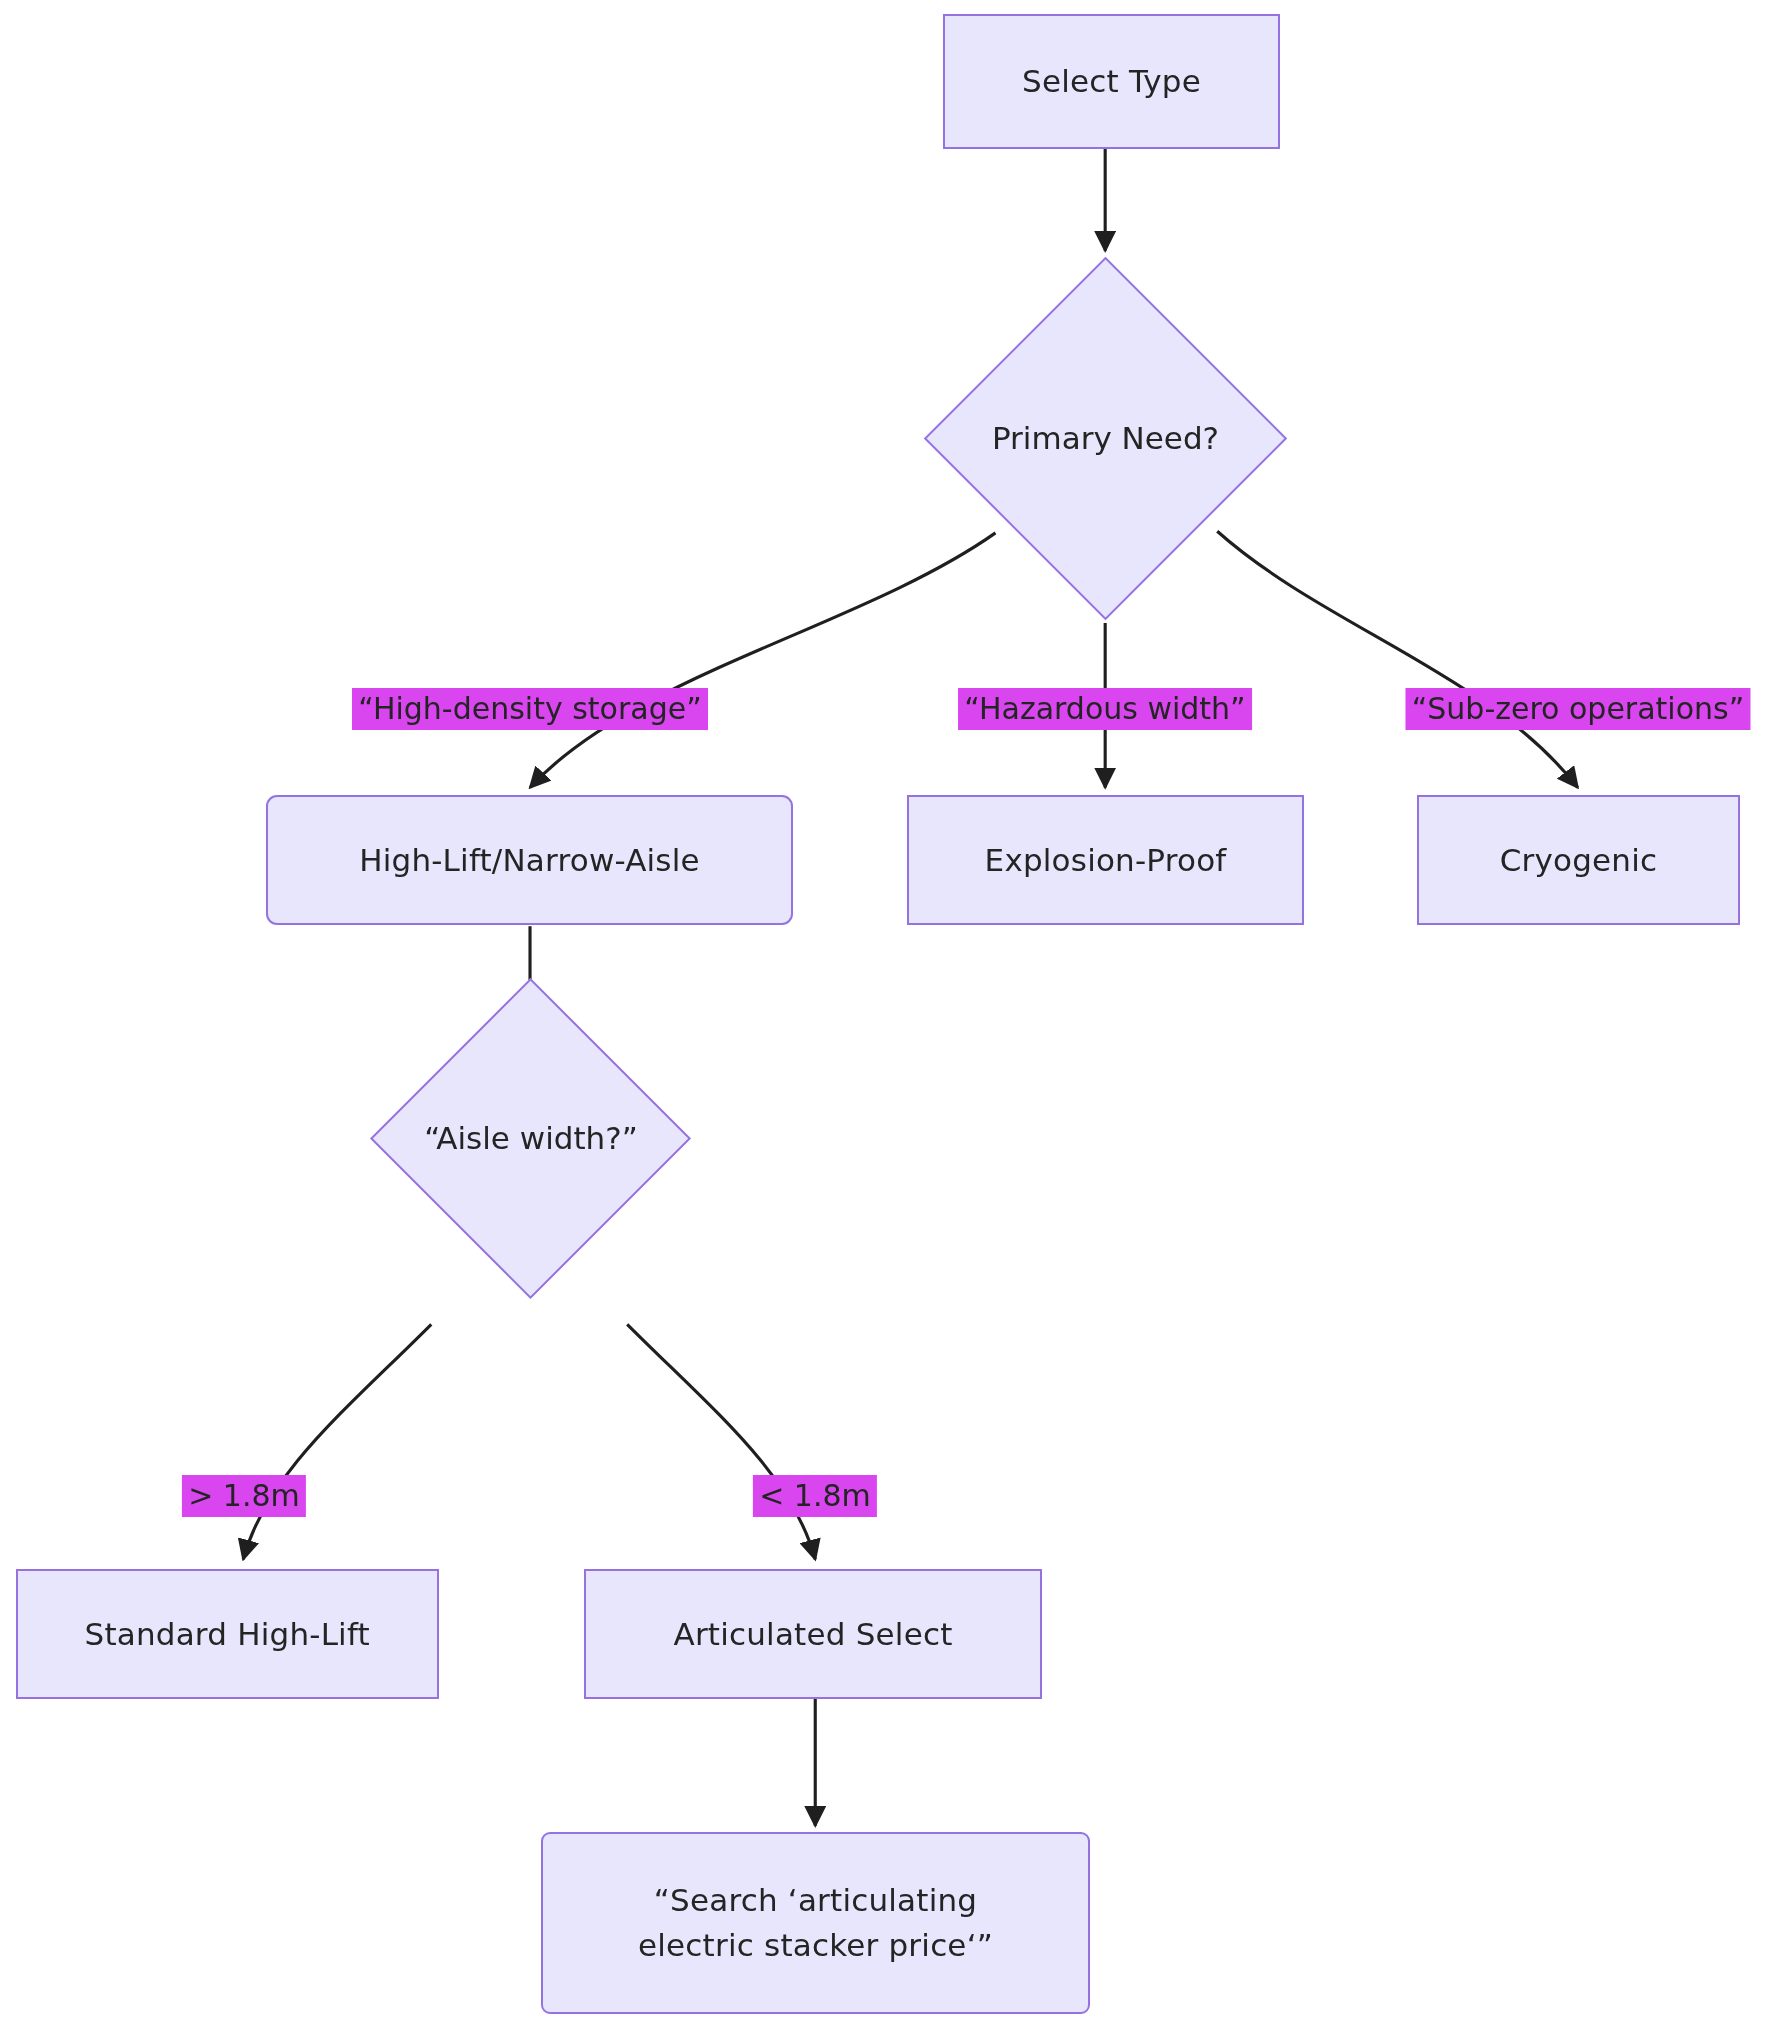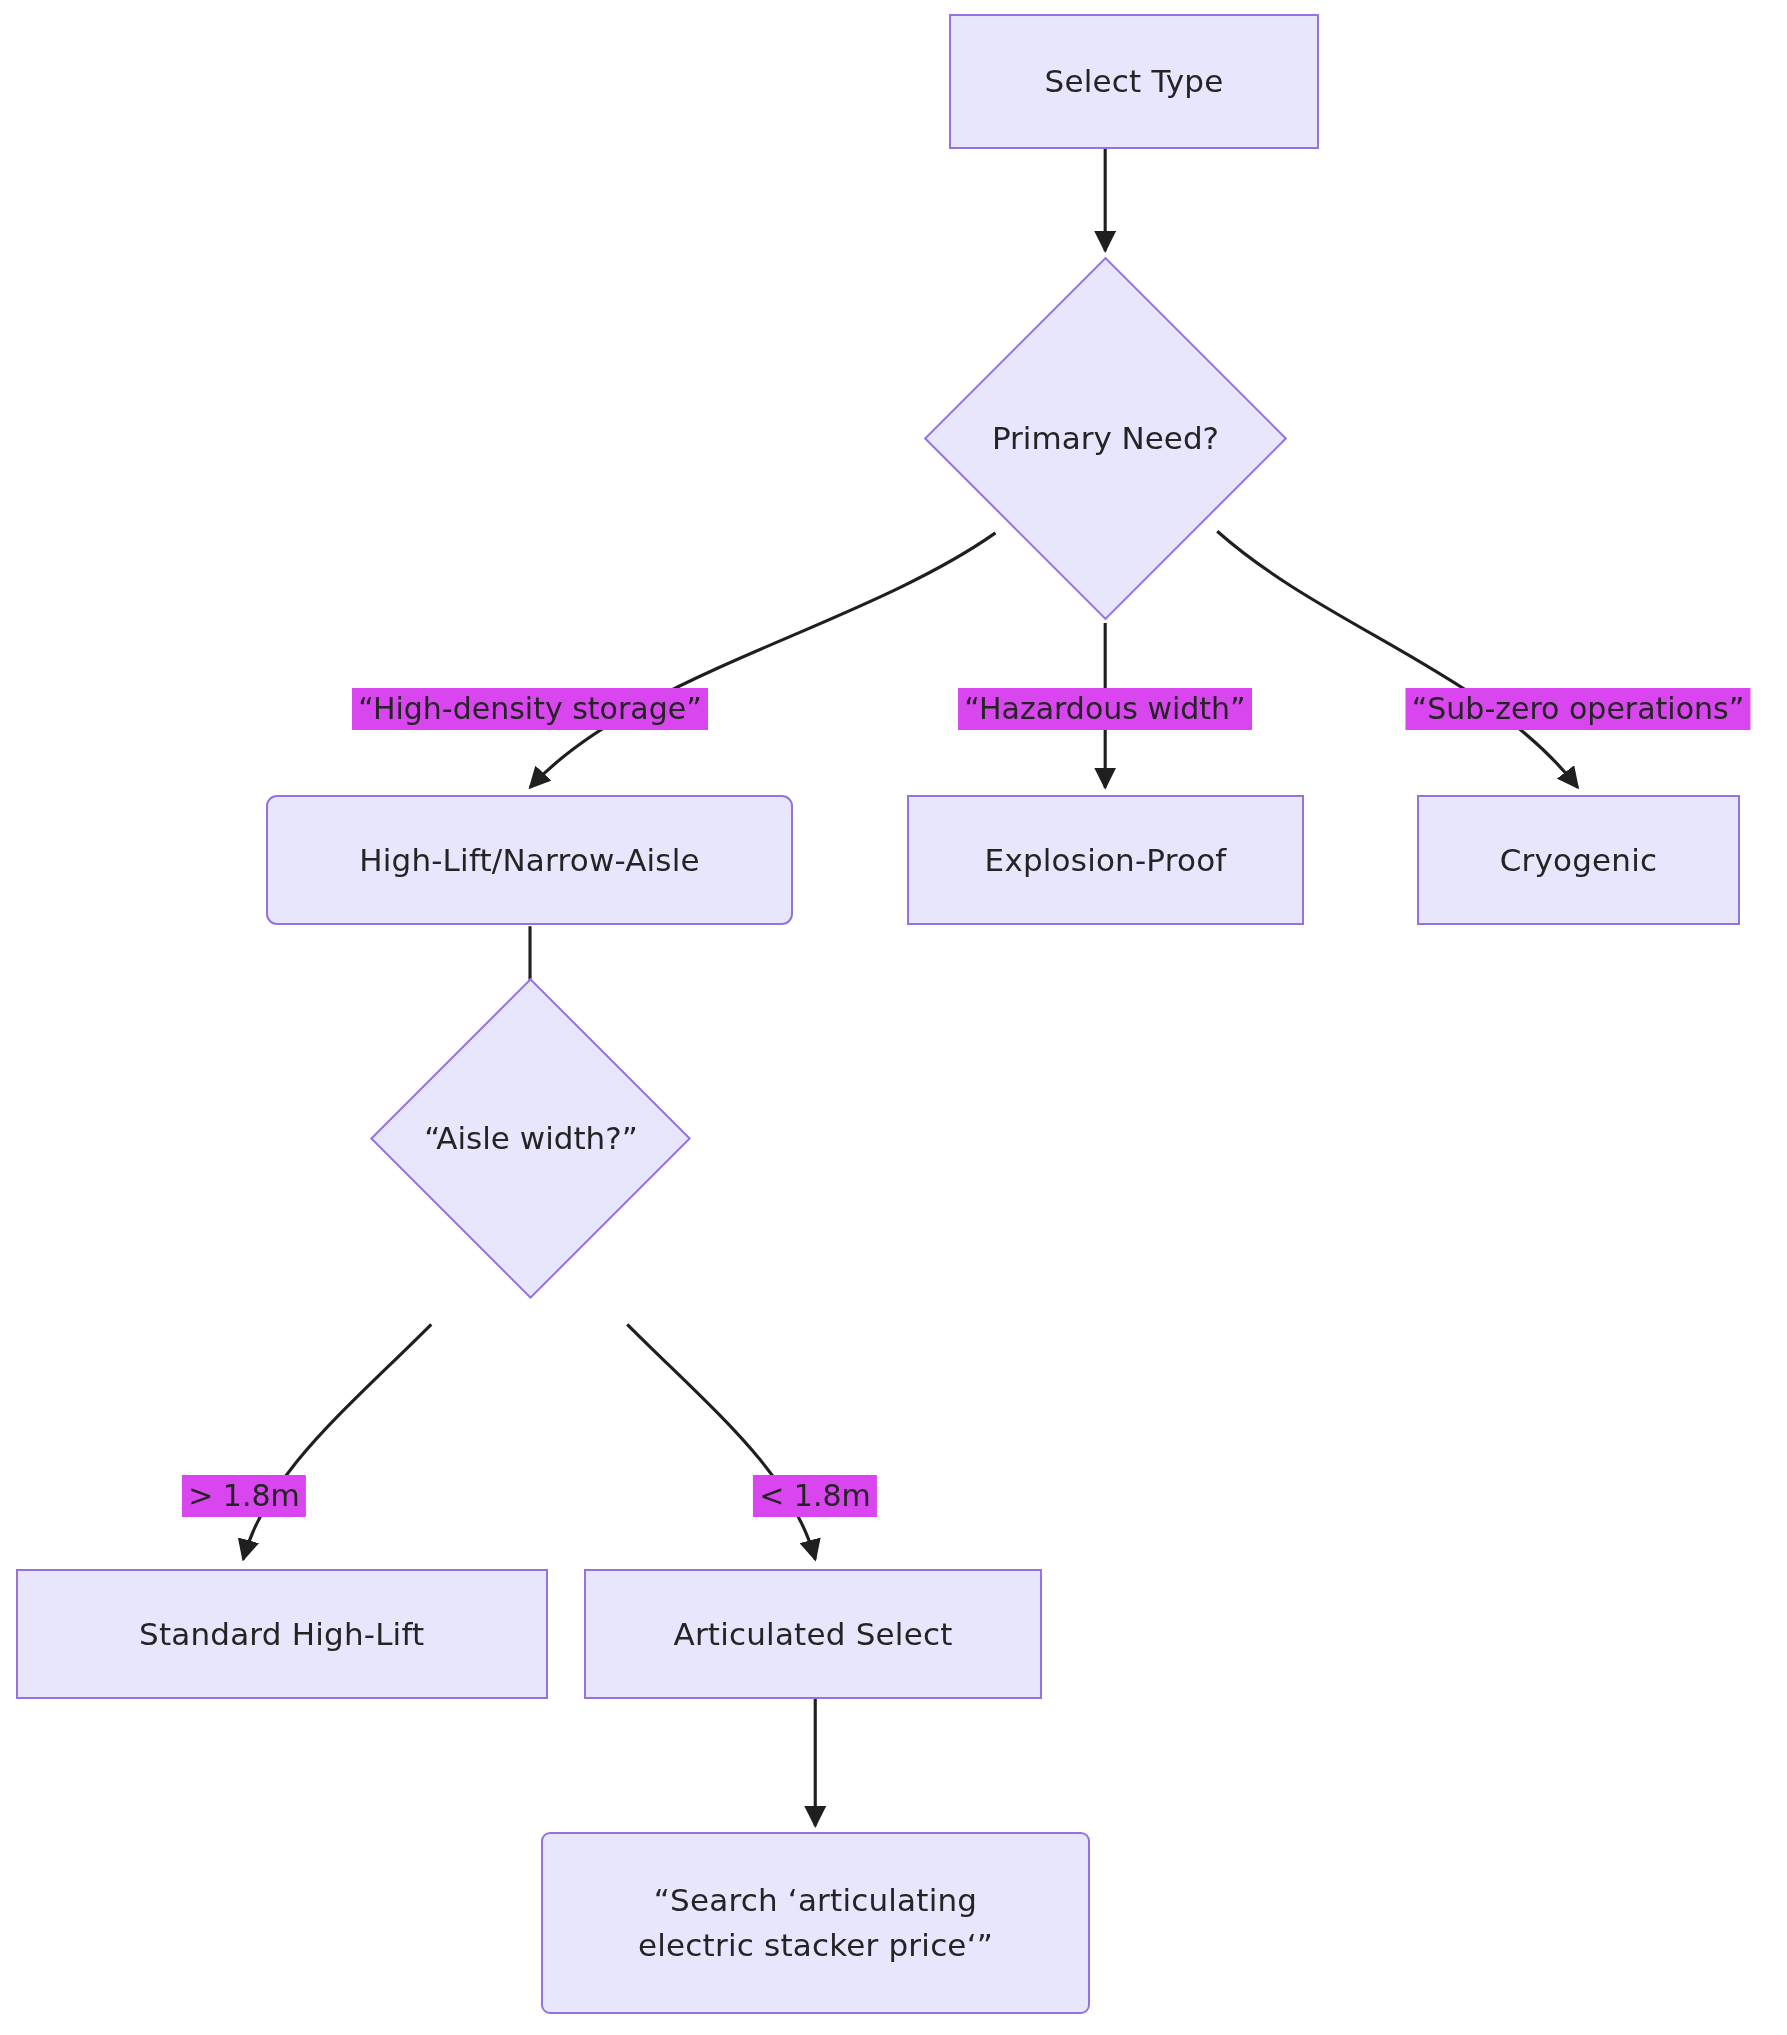--- a/index.html
+++ b/index.html
@@ -102,21 +102,21 @@
 
     <path d="M 676,1182 L 676,1310" fill="none" stroke="#1f1f1f" stroke-width="4" marker-end="url(#arrow)"></path>
 
     <path d="M 550,1690 C 440,1800 340,1880 310,1990" fill="none" stroke="#1f1f1f" stroke-width="4" marker-end="url(#arrow)"></path>
 
     <path d="M 800,1690 C 910,1800 1010,1880 1040,1990" fill="none" stroke="#1f1f1f" stroke-width="4" marker-end="url(#arrow)"></path>
 
     <path d="M 1040,2168 L 1040,2330" fill="none" stroke="#1f1f1f" stroke-width="4" marker-end="url(#arrow)"></path>
   </svg>
 
-  <div class="node" style="left:943px; top:14px; width:370px; height:135px;margin-left:6px;">
+  <div class="node" style="left:943px; top:14px; width:337px; height:135px;">
     <span class="node-text">Select Type</span>
   </div>
 
   <div class="diamond-wrap" style="left:977px; top:310px; width:257px; height:257px;">
     <div class="diamond-shape"></div>
     <span class="diamond-label">Primary Need?</span>
   </div>
 
   <div class="node" style="left:266px; top:795px; width:527px; height:130px;border-radius:11px;">
     <span class="node-text">High-Lift/Narrow-Aisle</span>
@@ -129,21 +129,21 @@
   <div class="node" style="left:1417px; top:795px; width:323px; height:130px;">
     <span class="node-text">Cryogenic</span>
   </div>
 
   <div class="diamond-wrap" style="left:453px; top:1061px; width:154px; height:154px;
               padding:0; transform: none;">
     <div class="diamond-shape" style="width:227px; height:227px; left:-36px; top:-36px;"></div>
     <span class="diamond-label" style="left:78px; top:78px;">“Aisle width?”</span>
   </div>
 
-  <div class="node" style="left:15.7px; top:1569px; width:532px; height:130px;">
+  <div class="node" style="left:15.7px; top:1569px; width:423px; height:130px;">
     <span class="node-text">Standard High-Lift</span>
   </div>
 
   <div class="node" style="left:584px; top:1569px; width:458px; height:130px;">
     <span class="node-text">Articulated Select</span>
   </div>
 
   <div class="node rounded" style="left:541px; top:1832px; width:549px; height:182px; flex-direction:column;">
     <span>“Search ‘articulating</span>
     <span>electric stacker price‘”</span>

